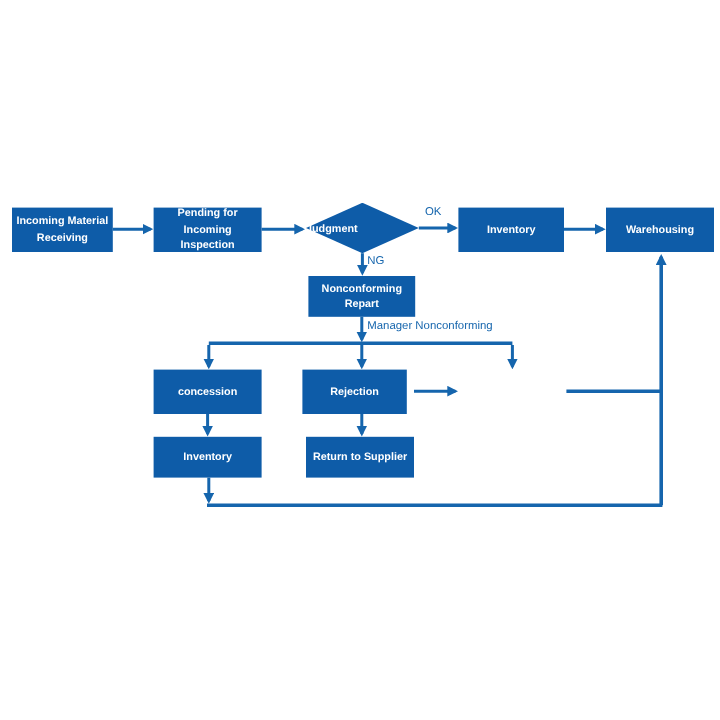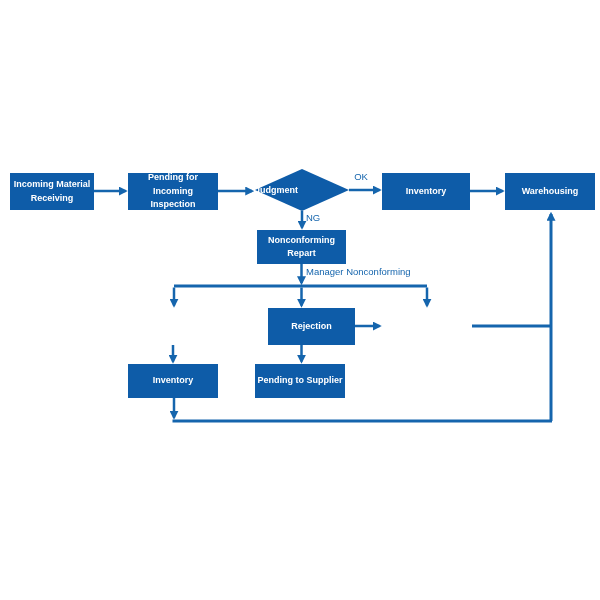--- a/index.html
+++ b/index.html
@@ -94,22 +94,23 @@
     <div class="diamond-shape"></div>
     <div class="diamond-label">Judgment</div>
   </div>
 
   <div class="node" style="left:382px;top:173px;width:88px;height:37px">Inventory</div>
   <div class="node" style="left:505px;top:173px;width:90px;height:37px">Warehousing</div>
 
   <div class="node" style="left:257px;top:230px;width:89px;height:34px">Nonconforming
 Repart</div>
 
-  <div class="node" style="left:268px;top:308px;width:87px;height:37px">Rejection</div>
+  <div class="node" style="left:128px;top:308px;width:90px;height:37px">concession</div>
+  <div class="node" style="left:252px;top:308px;width:87px;height:37px">Rejection</div>
 
   <div class="node" style="left:128px;top:364px;width:90px;height:34px">Inventory</div>
-  <div class="node" style="left:255px;top:364px;width:90px;height:34px">Pending to Supplier</div>
+  <div class="node" style="left:255px;top:364px;width:90px;height:34px">Return to Supplier</div>
 
   <div class="edge-label" style="left:350px;top:171px;width:22px;text-align:center">OK</div>
   <div class="edge-label" style="left:306px;top:212px">NG</div>
   <div class="edge-label" style="left:306px;top:266px">Manager Nonconforming</div>
 
 </div>
 
 </body></html>

